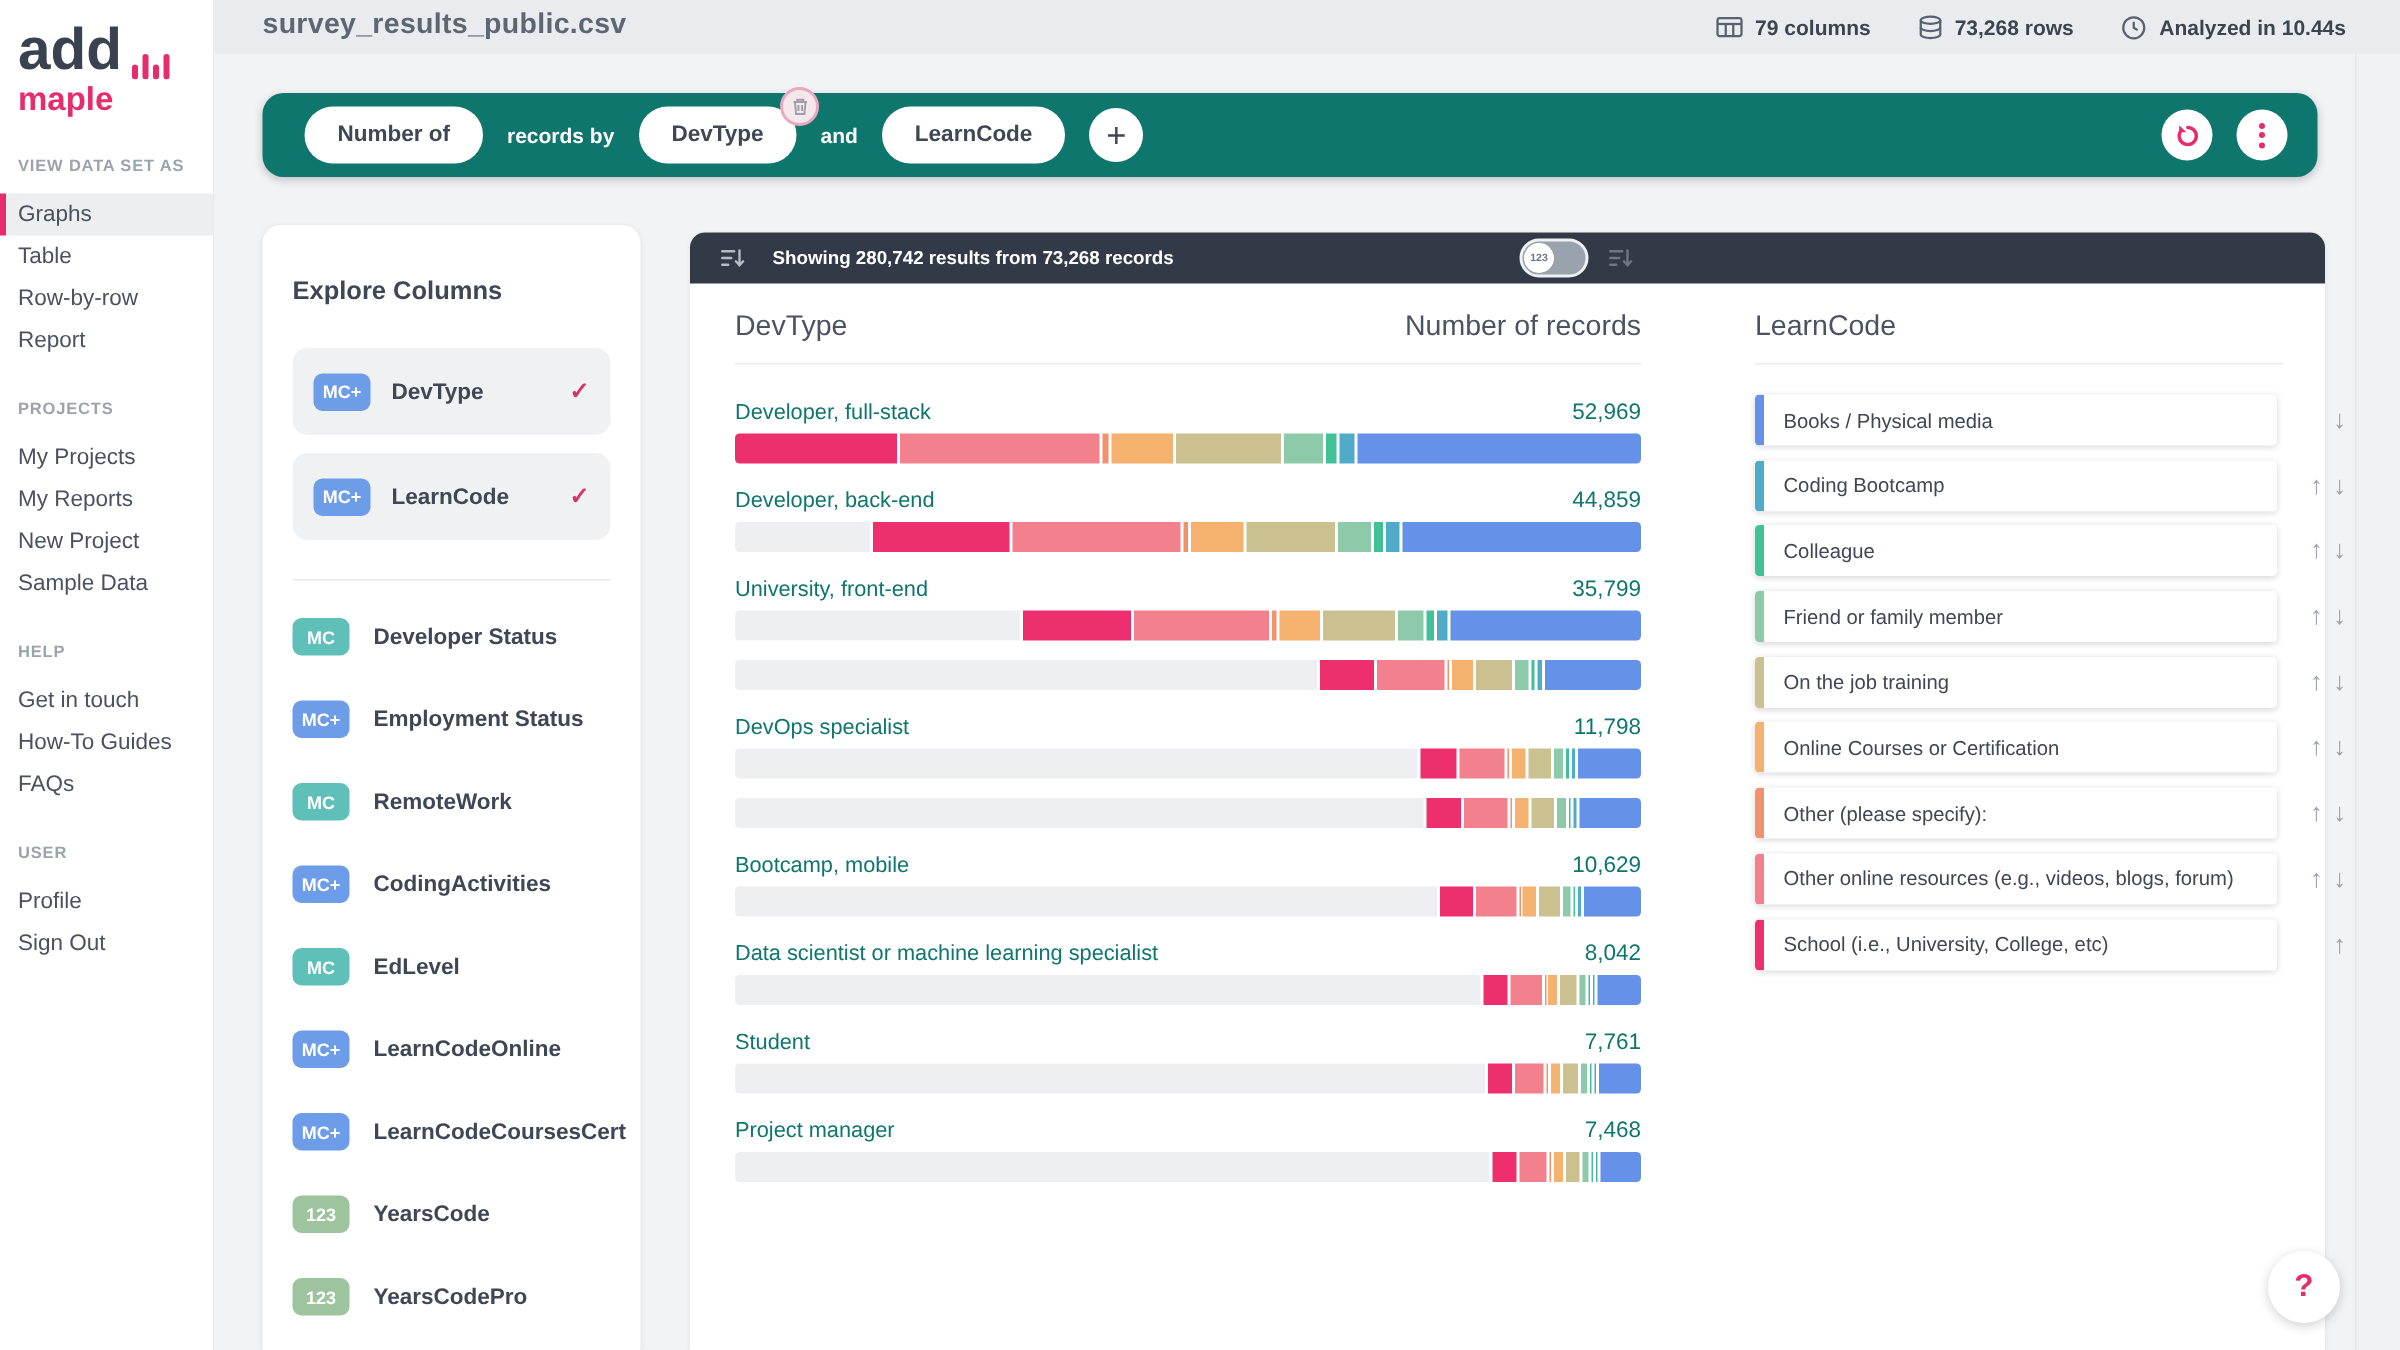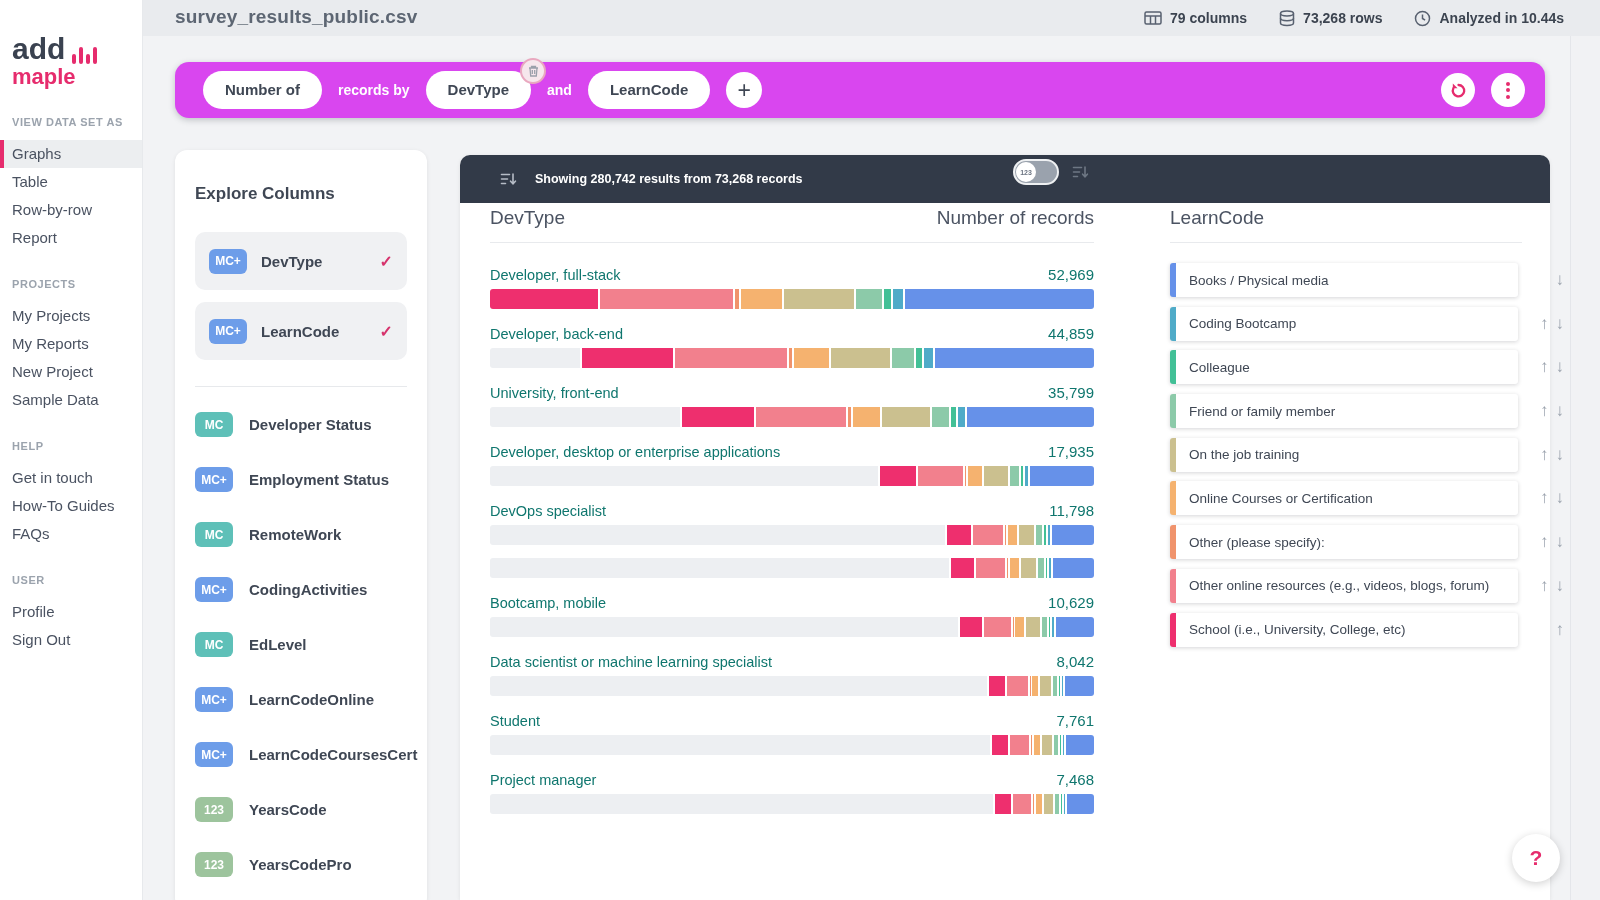--- a/index.html
+++ b/index.html
@@ -4,21 +4,21 @@
 <style>
   * { margin:0; padding:0; box-sizing:border-box; }
   html,body { width:1600px; height:900px; overflow:hidden; background:#f2f3f5;
     font-family:"Liberation Sans", sans-serif; color:#3f4754; }
 
   
   .sidebar { position:absolute; left:0; top:0; width:143px; height:900px; background:#fff;
     border-right:1px solid #e7e9ec; z-index:3; }
   .logo { padding:14px 12px 0; }
   .logo-row1 { display:flex; align-items:flex-end; gap:7px; }
-  .logo-add { font-size:30px; font-weight:bold; color:#3a4250; line-height:1;margin-top:20px; }
+  .logo-add { font-size:39px; font-weight:bold; color:#3a4250; line-height:1; }
   .logo-maple { font-size:22px; font-weight:bold; color:#e62c6d; line-height:1.2; }
   .nav { margin-top:10px; }
   .nav-heading { padding:0 12px; margin:26px 0 12px; font-size:11px; font-weight:bold;
     color:#9ba3ad; letter-spacing:.05em; }
   .nav-item { height:28px; line-height:28px; padding:0 12px 0 8px; border-left:4px solid transparent;
     font-size:15px; color:#4a5261; cursor:pointer; }
   .nav-item.active { background:#eceef0; border-left-color:#e62c6d; }
 
   
   .header-strip { position:absolute; left:143px; top:0; width:1457px; height:36px; background:#e9ebee; }
@@ -27,21 +27,21 @@
   .header-stats { position:absolute; right:36px; top:0; height:36px; display:flex;
     align-items:center; gap:32px; }
   .stat { display:flex; align-items:center; gap:8px; font-size:14px; font-weight:bold; color:#3c4450; }
   .stat svg { display:block; }
 
   .right-gutter { position:absolute; left:1570px; top:36px; width:30px; height:864px;
     background:#f1f2f4; border-left:1px solid #e4e6ea; }
 
   
   .querybar { position:absolute; left:175px; top:62px; width:1370px; height:56px;
-    background:#d946ef; border-radius:14px; display:flex; align-items:center;
+    background:#0f766e; border-radius:14px; display:flex; align-items:center;
     padding:0 20px 0 28px; gap:16px; box-shadow:0 2px 6px rgba(40,48,60,.25); z-index:2; }
   .qpill { position:relative; background:#fff; border-radius:999px; height:38px; line-height:38px;
     padding:0 22px; font-size:15px; font-weight:bold; color:#3f4754; cursor:pointer; white-space:nowrap; }
   .qtext { color:#fff; font-size:14px; font-weight:bold; }
   .qplus { width:36px; height:36px; border-radius:50%; background:#fff; display:flex;
     align-items:center; justify-content:center; font-size:23px; color:#3f4754; cursor:pointer; }
   .qspacer { flex:1; }
   .qcircle { width:34px; height:34px; border-radius:50%; background:#fff; display:flex;
     align-items:center; justify-content:center; cursor:pointer; }
   .dots { display:flex; flex-direction:column; gap:2.5px; }
@@ -61,22 +61,22 @@
   .badge.mcp { background:#6d9de9; } .badge.mc { background:#5ec0b8; } .badge.num { background:#9dc49d; }
   .sel-label { font-size:15px; font-weight:bold; color:#3f4754; }
   .sel-check { margin-left:auto; color:#d6336c; font-size:16px; font-weight:bold; }
   .exp-divider { height:1px; background:#e7e9ec; margin:26px 0 10px; }
   .col-item { display:flex; align-items:center; gap:16px; height:55px; cursor:pointer; }
   .col-label { font-size:15px; font-weight:bold; color:#3f4754; }
 
   
   .main-panel { position:absolute; left:460px; top:155px; width:1090px; height:745px; background:#fff;
     border-radius:10px 10px 0 0; box-shadow:0 1px 4px rgba(0,0,0,.08); }
-  .results-bar { height:48px; background:#323a48; border-radius:10px 10px 0 0; display:flex;
-    align-items:center; padding:0 40px; gap:18px; position:relative; }
+  .results-bar { height:34px; background:#323a48; border-radius:10px 10px 0 0; display:flex;
+    align-items:center; padding:0 20px; gap:18px; position:relative; }
   .results-text { color:#fff; font-size:12.5px; font-weight:bold; }
   .toggle { position:absolute; left:553px; top:4px; width:46px; height:26px; border-radius:14px;
     background:#9aa2ad; border:2px solid #eef0f2; display:flex; align-items:center; cursor:pointer; }
   .knob { width:20px; height:20px; margin-left:1px; background:#fff; border-radius:50%;
     display:flex; align-items:center; justify-content:center; font-size:7px; font-weight:bold; color:#6b7482; }
   .toggle-icon { position:absolute; left:612px; top:9px; }
 
   .chart-head { position:absolute; left:30px; top:52px; width:604px; display:flex;
     justify-content:space-between; align-items:baseline; font-size:19px; color:#4b5362; }
   .chart-hr { position:absolute; left:30px; top:87px; width:604px; height:1px; background:#e8eaed; }
@@ -329,24 +329,20 @@
           <div class="seg" style="flex-grow: 214.794; background: rgb(240, 147, 108);"></div>
           <div class="seg" style="flex-grow: 2505.93; background: rgb(245, 178, 111);"></div>
           <div class="seg" style="flex-grow: 4260.08; background: rgb(203, 192, 143);"></div>
           <div class="seg" style="flex-grow: 1610.95; background: rgb(140, 202, 169);"></div>
           <div class="seg" style="flex-grow: 429.588; background: rgb(66, 192, 150);"></div>
           <div class="seg" style="flex-grow: 608.583; background: rgb(79, 171, 200);"></div>
           <div class="seg" style="flex-grow: 11491.5; background: rgb(102, 145, 233);"></div>
         </div>
       </div>
       <div class="crow">
-        <div class="crow-head">
-          <span class="crow-label">Developer, desktop or enterprise applications</span>
-          <span class="crow-value">17,935</span>
-        </div>
         <div class="crow-bar">
           <div class="seg track" style="flex-grow: 35034;"></div>
           <div class="seg" style="flex-grow: 3282.11; background: rgb(238, 47, 110);"></div>
           <div class="seg" style="flex-grow: 4071.25; background: rgb(242, 128, 141);"></div>
           <div class="seg" style="flex-grow: 107.61; background: rgb(240, 147, 108);"></div>
           <div class="seg" style="flex-grow: 1255.45; background: rgb(245, 178, 111);"></div>
           <div class="seg" style="flex-grow: 2134.26; background: rgb(203, 192, 143);"></div>
           <div class="seg" style="flex-grow: 807.075; background: rgb(140, 202, 169);"></div>
           <div class="seg" style="flex-grow: 215.22; background: rgb(66, 192, 150);"></div>
           <div class="seg" style="flex-grow: 304.895; background: rgb(79, 171, 200);"></div>

